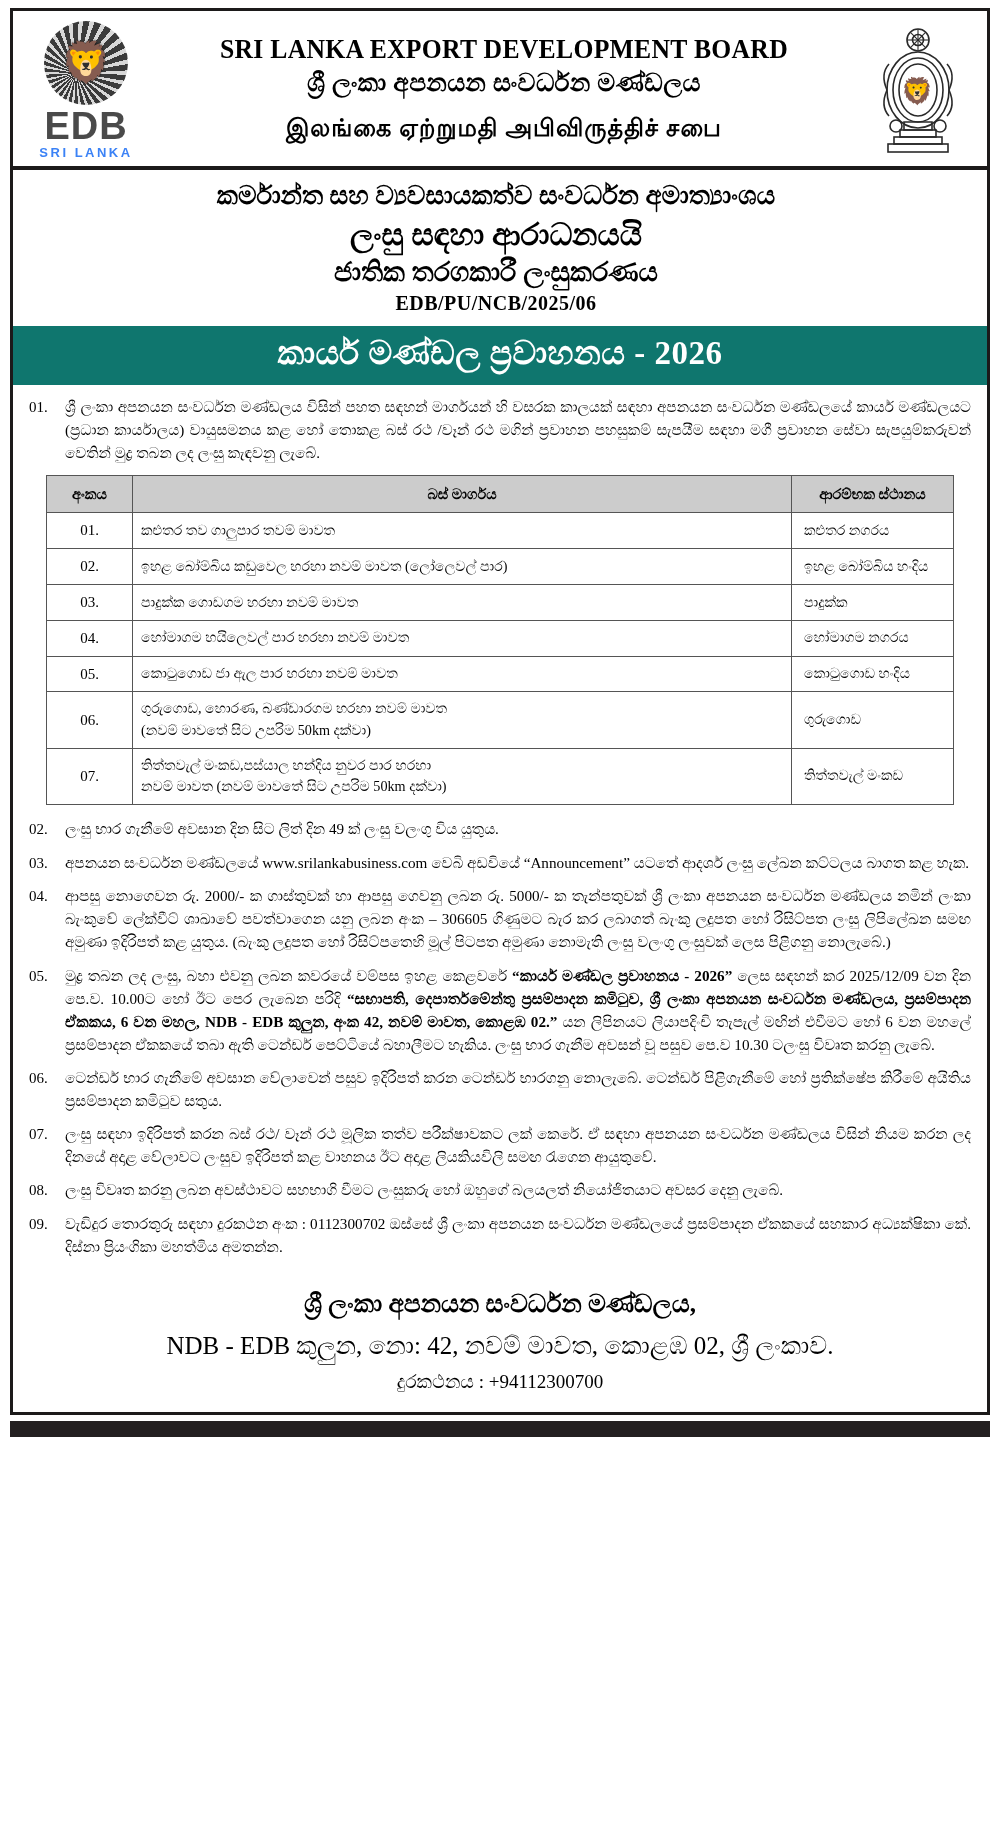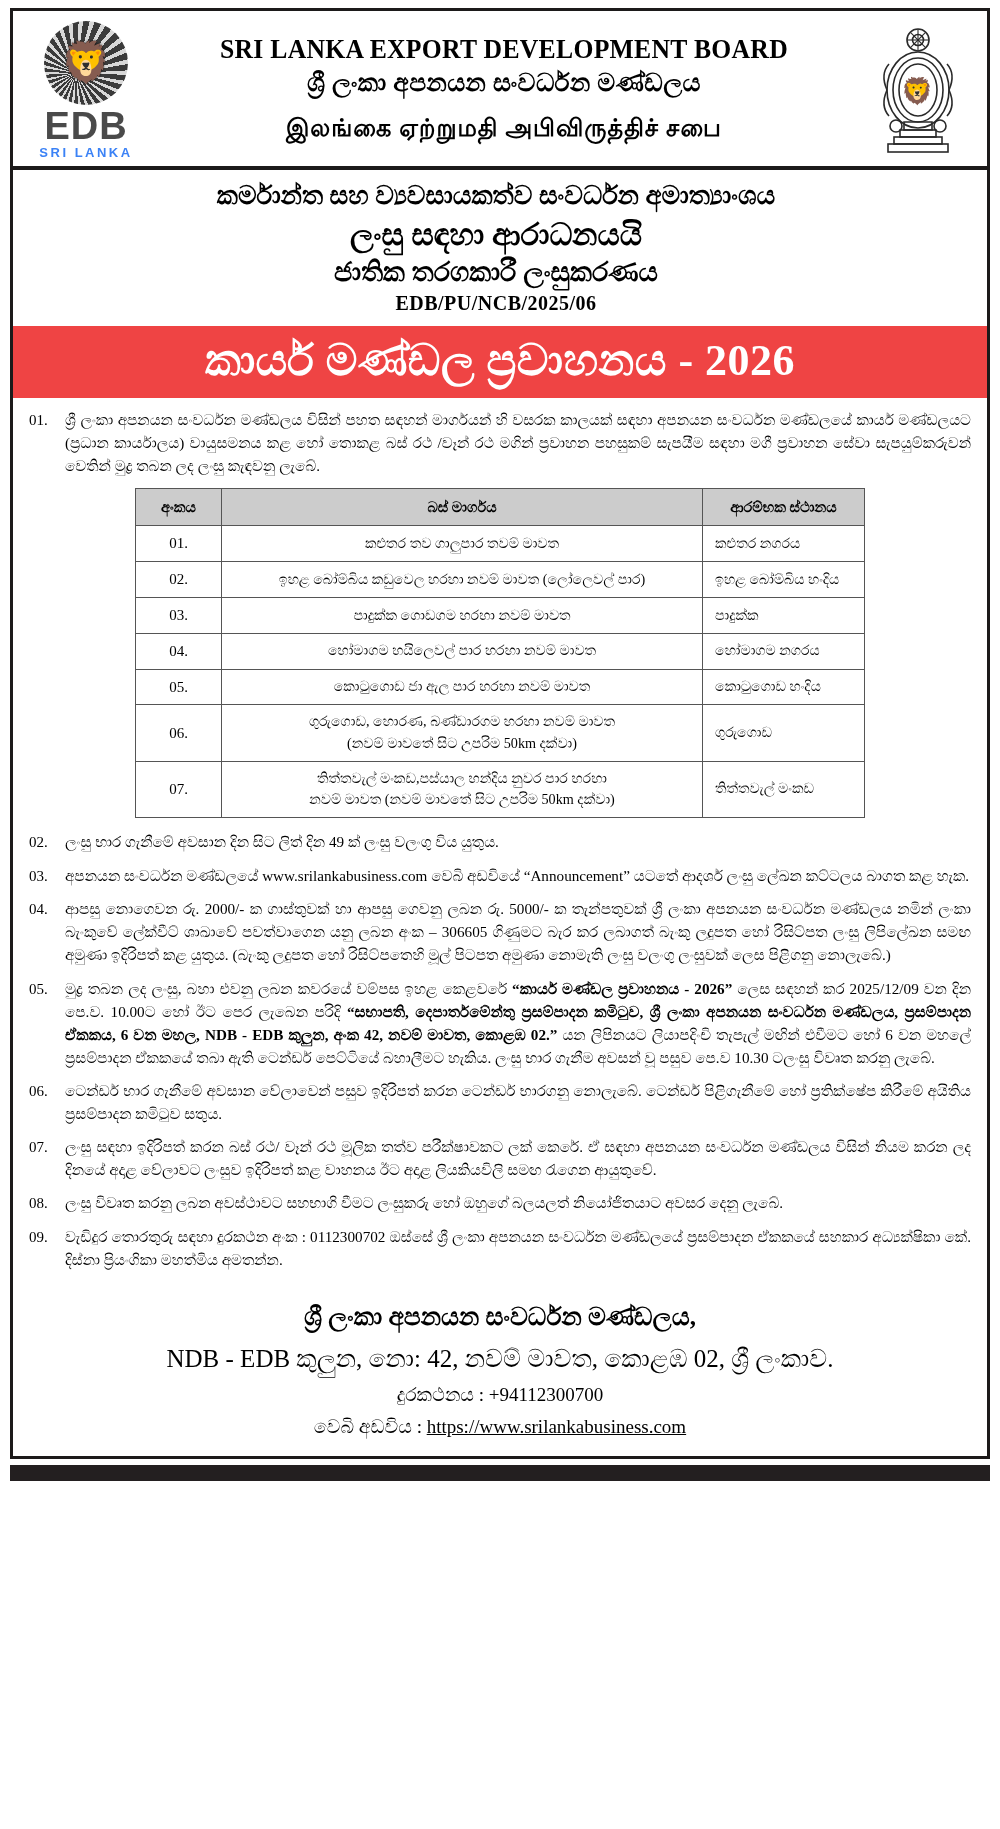--- a/index.html
+++ b/index.html
@@ -132,25 +132,25 @@
   .ref-no {
     font-family: "Liberation Serif", serif;
     font-weight: bold;
     font-size: 20px;
     letter-spacing: 0.5px;
     margin: 4px 0 2px 0;
   }
 
   
   .banner {
-    background: #ef4444;
+    background: #0f766e;
     color: #ffffff;
     text-align: center;
     font-weight: bold;
-    font-size: 44px;
+    font-size: 33px;
     padding: 9px 0 12px 0;
     letter-spacing: 0.5px;
   }
 
   
   .content {
     padding: 10px 16px 4px 16px;
     font-size: 15.2px;
     line-height: 1.52;
   }
@@ -173,21 +173,21 @@
   b.si { font-weight: bold; }
 
   
   .route-table-wrap {
     padding: 4px 0 12px 0;
     display: flex;
     justify-content: center;
   }
   table.routes {
     border-collapse: collapse;
-    width: 730px;
+    width: 908px;
     font-size: 14.2px;
   }
   table.routes th, table.routes td {
     border: 1px solid #555;
     padding: 6px 8px;
   }
   table.routes thead th {
     background: #cccccc;
     font-weight: bold;
     text-align: center;
@@ -198,21 +198,21 @@
     width: 86px;
     text-align: center;
     font-family: "Liberation Serif", serif;
     font-size: 15px;
   }
   table.routes td.start {
     width: 162px;
     text-align: left;
     padding-left: 12px;
   }
-  table.routes td.route { text-align: center; }
+  table.routes td.route { text-align: left; }
   table.routes td { height: 34px; }
 
   
   .signoff {
     text-align: center;
     padding: 10px 10px 14px 10px;
     line-height: 1.6;
   }
   .sg1 { font-size: 19px; }
   .sg2 { font-size: 25px; font-weight: bold; margin-top: 2px; }
@@ -389,20 +389,19 @@
         <div class="num">09.</div>
         <div class="body">වැඩිදුර තොරතුරු සඳහා දුරකථන අංක : 0112300702 ඔස්සේ ශ්‍රී ලංකා අපනයන සංවර්ධන මණ්ඩලයේ ප්‍රසම්පාදන ඒකකයේ සහකාර අධ්‍යක්ෂිකා කේ. දිස්නා ප්‍රියංගිකා මහත්මිය අමතන්න.</div>
       </div>
 
     </div>
 
     <div class="signoff">
       <div class="sg2">ශ්‍රී ලංකා අපනයන සංවර්ධන මණ්ඩලය,</div>
       <div class="sg3">NDB - EDB කුලුන, නො: 42, නවම් මාවත, කොළඹ 02,  ශ්‍රී ලංකාව.</div>
       <div class="sg4"><span>දුරකථනය : </span><span>+94112300700</span></div>
-      <div class="sg5"><span>වෙබි අඩවිය : </span><a class="url" href="#">https://www.srilankabusiness.com</a></div>
     </div>
 
   </div>
 
   <div class="bottom-bar"></div>
 
 </div>
 
 </body></html>

